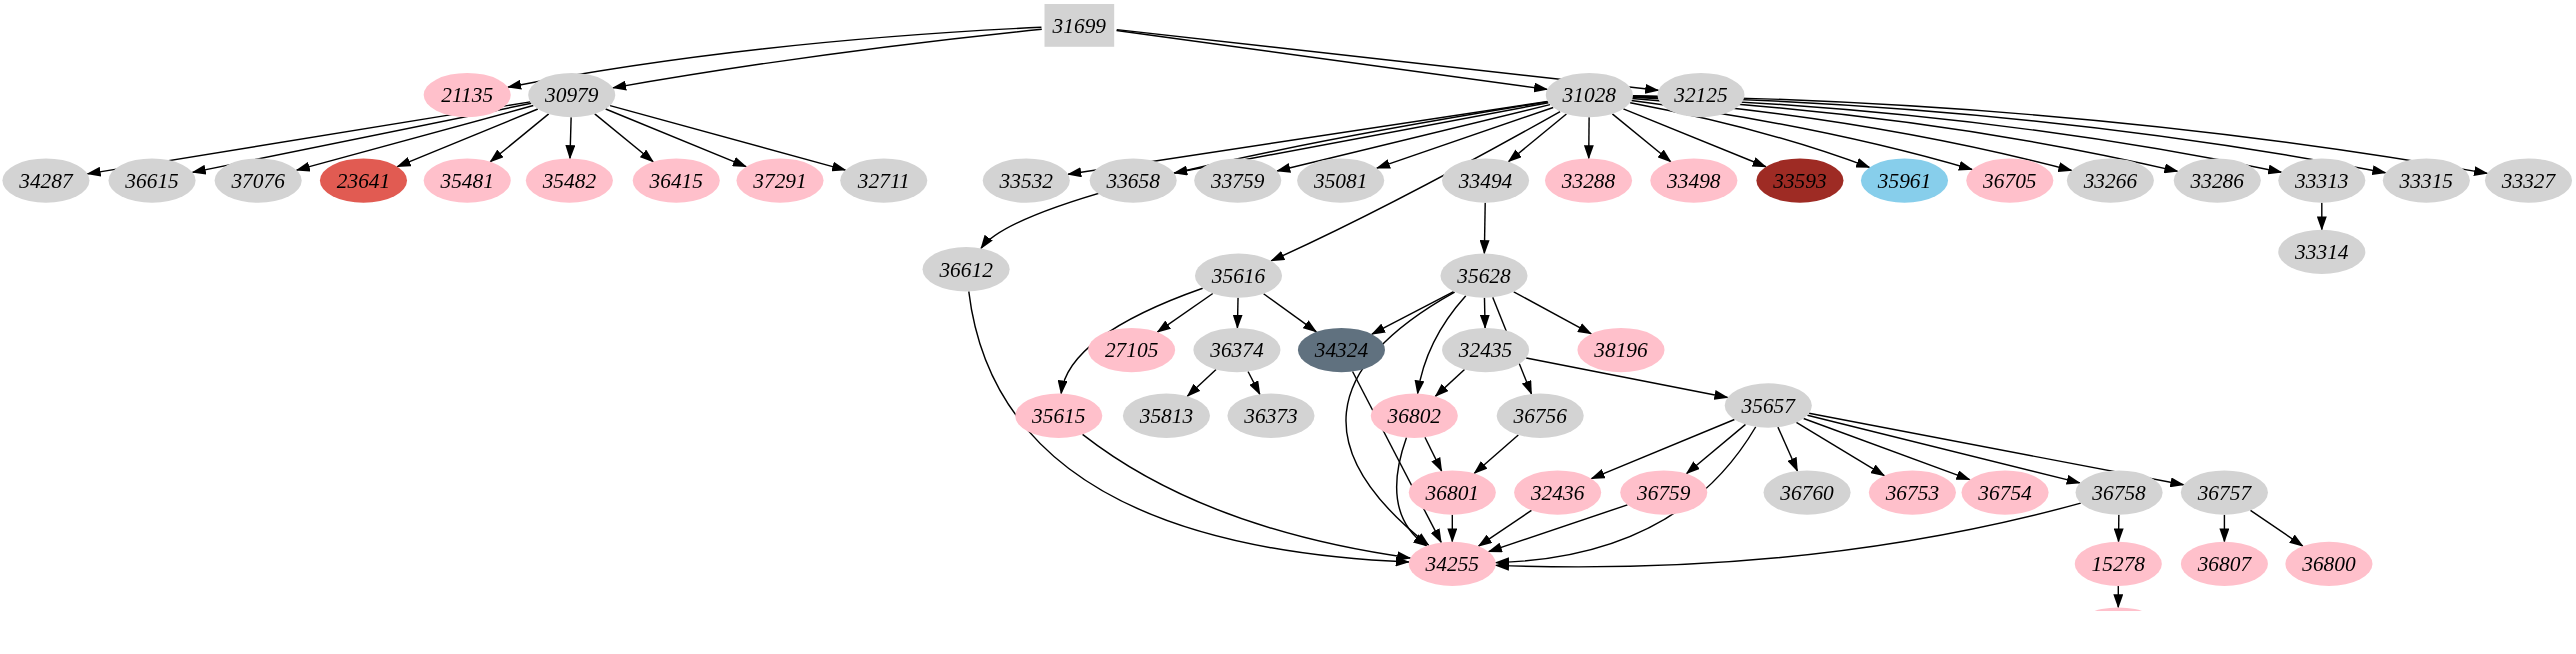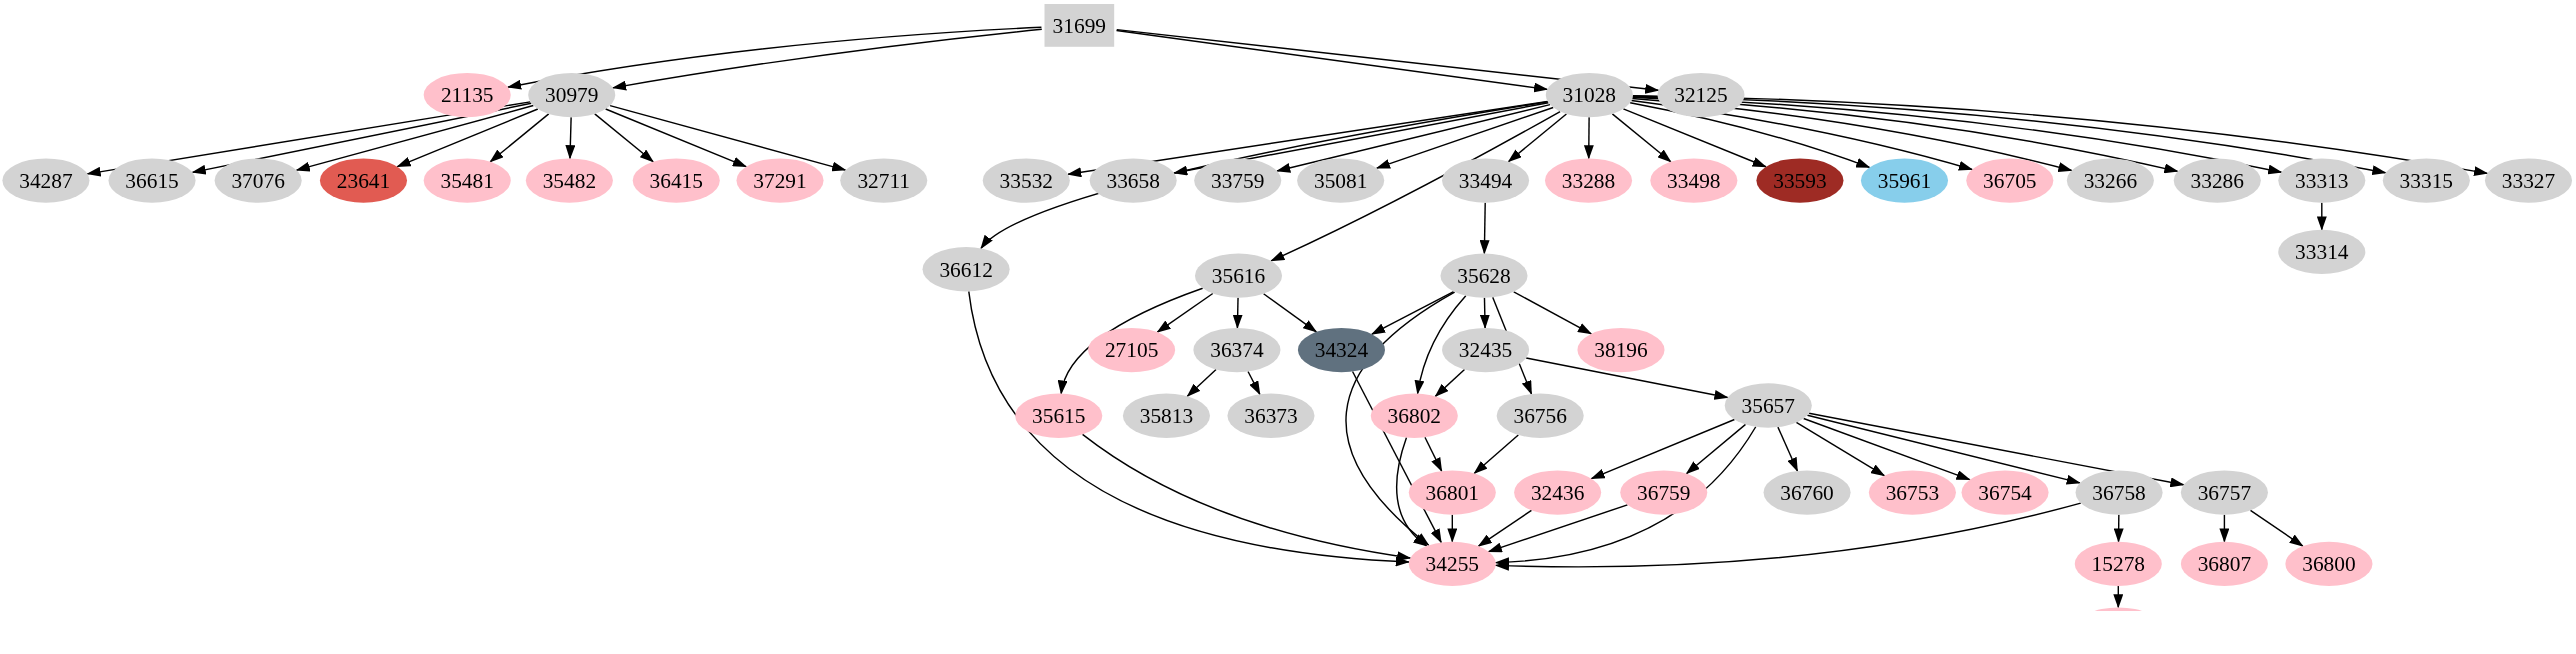--- a/index.html
+++ b/index.html
@@ -1,16 +1,16 @@
 <!DOCTYPE html>
 <html style="font-size:12.7px"><head>
 <meta charset="utf-8">
 <style>
   html,body{margin:0;padding:0;background:#ffffff;}
-  .canvas{width:2576px;height:611px;background:#ffffff;position:relative;overflow:hidden;}
+  .canvas{width:2576px;height:611px;background:#ffffff;position:relative;overflow:hidden;font-style:italic;}
   svg{display:block;}
   .node-label{font-family:"Liberation Serif","DejaVu Serif",serif;font-size:27px;fill:#000000;
     text-anchor:middle;pointer-events:none;}
   .edge{fill:none;stroke:#000000;stroke-width:1.8;}
 </style>
 </head>
 <body>
 
 <div class="canvas">
   <svg id="graph-svg" width="2576" height="655" viewBox="0 0 3253 827" xmlns="http://www.w3.org/2000/svg">

